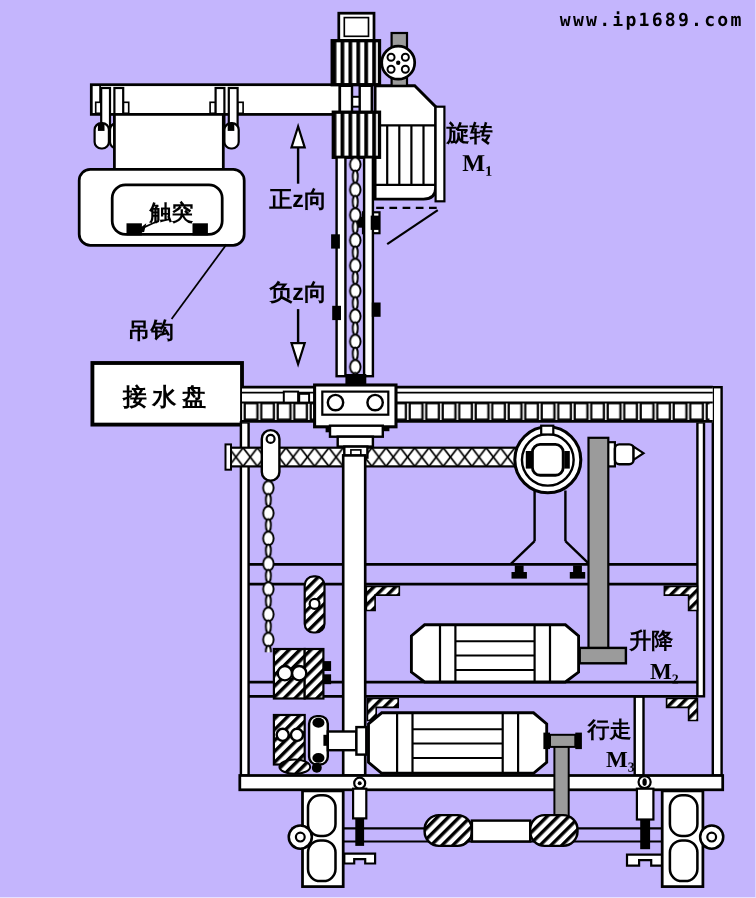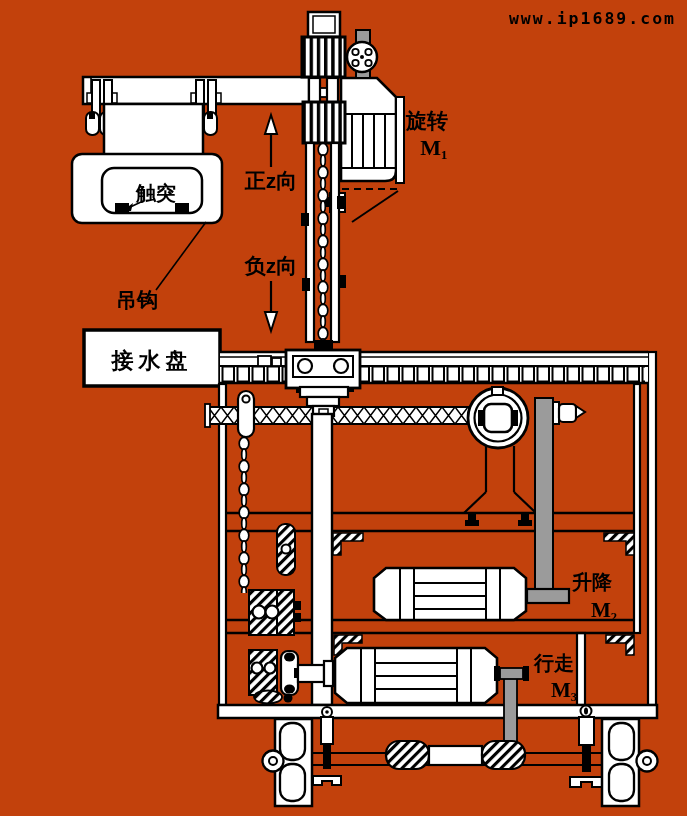--- a/index.html
+++ b/index.html
@@ -1,16 +1,16 @@
 <!DOCTYPE html>
 <html><head>
 <meta charset="utf-8">
 <style>
   html,body{margin:0;padding:0;background:#fff;}
-  .canvas{position:relative;width:687px;height:816px;background:#c2410c;overflow:hidden;}
+  .canvas{position:relative;width:687px;height:816px;background:#c4b5fd;overflow:hidden;}
   svg{position:absolute;left:0;top:0;}
   text{fill:#000;}
   .cjk{font-family:"Liberation Sans","DejaVu Sans",sans-serif;font-weight:600;}
   .mlabel{font-family:"Liberation Serif","DejaVu Serif",serif;font-weight:700;}
   .wm{font-family:"DejaVu Sans Mono","Liberation Mono",monospace;letter-spacing:2px;font-weight:600;}
 </style>
 </head>
 <body>
 
 <div class="canvas">

